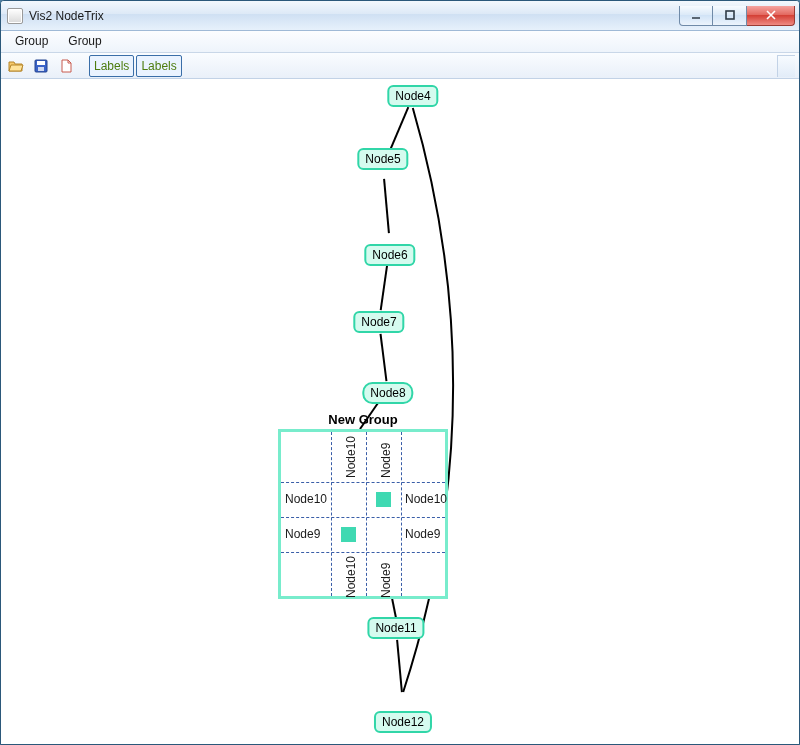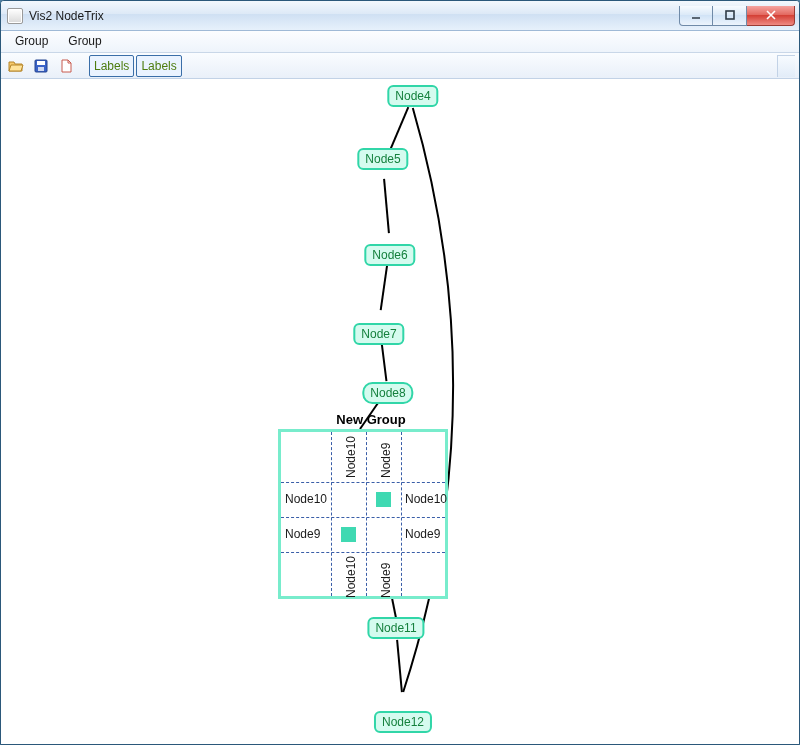--- a/index.html
+++ b/index.html
@@ -72,27 +72,27 @@
   .toggle + .toggle { margin-left:-1px; }
   .toolbar-right { margin-left:auto; width:18px; height:22px;
     background:linear-gradient(#f7fbff,#e2ecf8);
     border:1px solid #c2d2e6; border-bottom:none; border-right:none;
   }
   
   .canvas { flex:1 1 auto; background:#fff; position:relative; overflow:hidden; }
   .node {
     position:absolute; transform:translate(-50%,-50%);
     border:2px solid #31d6a8; background:#d5fbef; border-radius:6px;
-    padding:2px 6px; color:#15803d; white-space:nowrap; cursor:default;
+    padding:2px 6px; color:#000000; white-space:nowrap; cursor:default;
     font-size:12px;
   }
   svg.edges { position:absolute; inset:0; width:100%; height:100%; }
   svg.edges path { stroke:#000; stroke-width:2; fill:none; }
   
-  .grouplbl { position:absolute; transform:translate(-50%,-100%); font-weight:700; color:#000; font-size:13px;margin-left:8px; }
+  .grouplbl { position:absolute; transform:translate(-50%,-100%); font-weight:700; color:#000; font-size:13px; }
   .matrix {
     position:absolute; border:3px solid #78eccc; background:#fff; cursor:default;
   }
   .mlabel { position:absolute; font-size:12px; color:#1a1a1a; white-space:nowrap; }
   .mlabel.rot { transform-origin:left top; transform:rotate(-90deg); }
   .dline { position:absolute; }
   .dline.h { height:0; border-top:1px dashed #3a5ea8; left:0; right:0; }
   .dline.v { width:0;  border-left:1px dashed #3a5ea8; top:0; bottom:0; }
   .msq { position:absolute; width:15px; height:15px; background:#3fd9b2; }
 </style>
@@ -164,21 +164,21 @@
         <path d="M 387.30294372515226 177.879393923934 L 379.69705627484774 231.120606076066"></path>
         <path d="M 379.5090511770316 254.90473706324923 L 385.4909488229684 302.09526293675077"></path>
         <path d="M 396.1006045938951 560.9494213051469 L 400.8993954061049 613.0505786948531"></path>
         <path d="M 411.80265826918315 28.99837723366282 Q 496.9878292524711 322.48006298112614 402.19734173081685 613.0016227663372"></path>
         <path d="M 377 324 L 359 350"></path>
         <path d="M 391 519 L 395 539"></path>
       </svg>
   <div class="node" style="left: 412px; top: 17px;">Node4</div>
       <div class="node" style="left: 382px; top: 80px;">Node5</div>
       <div class="node" style="left: 389px; top: 176px;">Node6</div>
-      <div class="node" style="left: 378px; top: 255px;">Node7</div>
+      <div class="node" style="left: 378px; top: 243px;">Node7</div>
       <div class="node" style="left: 387px; top: 314px; border-radius: 10px;">Node8</div>
       <div class="node" style="left: 395px; top: 549px;">Node11</div>
       <div class="node" style="left: 402px; top: 625px; margin-top: 18px;">Node12</div>
       <div class="grouplbl" style="left: 362px; top: 348px;">New Group</div>
       <div class="matrix" style="left: 277px; top: 350px; width: 170px; height: 170px;">
         <div class="dline h" style="top: 50px; left: 0px; right: 0px;"></div>
         <div class="dline v" style="left: 50px; top: 0px; bottom: 0px;"></div>
         <div class="dline h" style="top: 85px; left: 0px; right: 0px;"></div>
         <div class="dline v" style="left: 85px; top: 0px; bottom: 0px;"></div>
         <div class="dline h" style="top: 120px; left: 0px; right: 0px;"></div>

